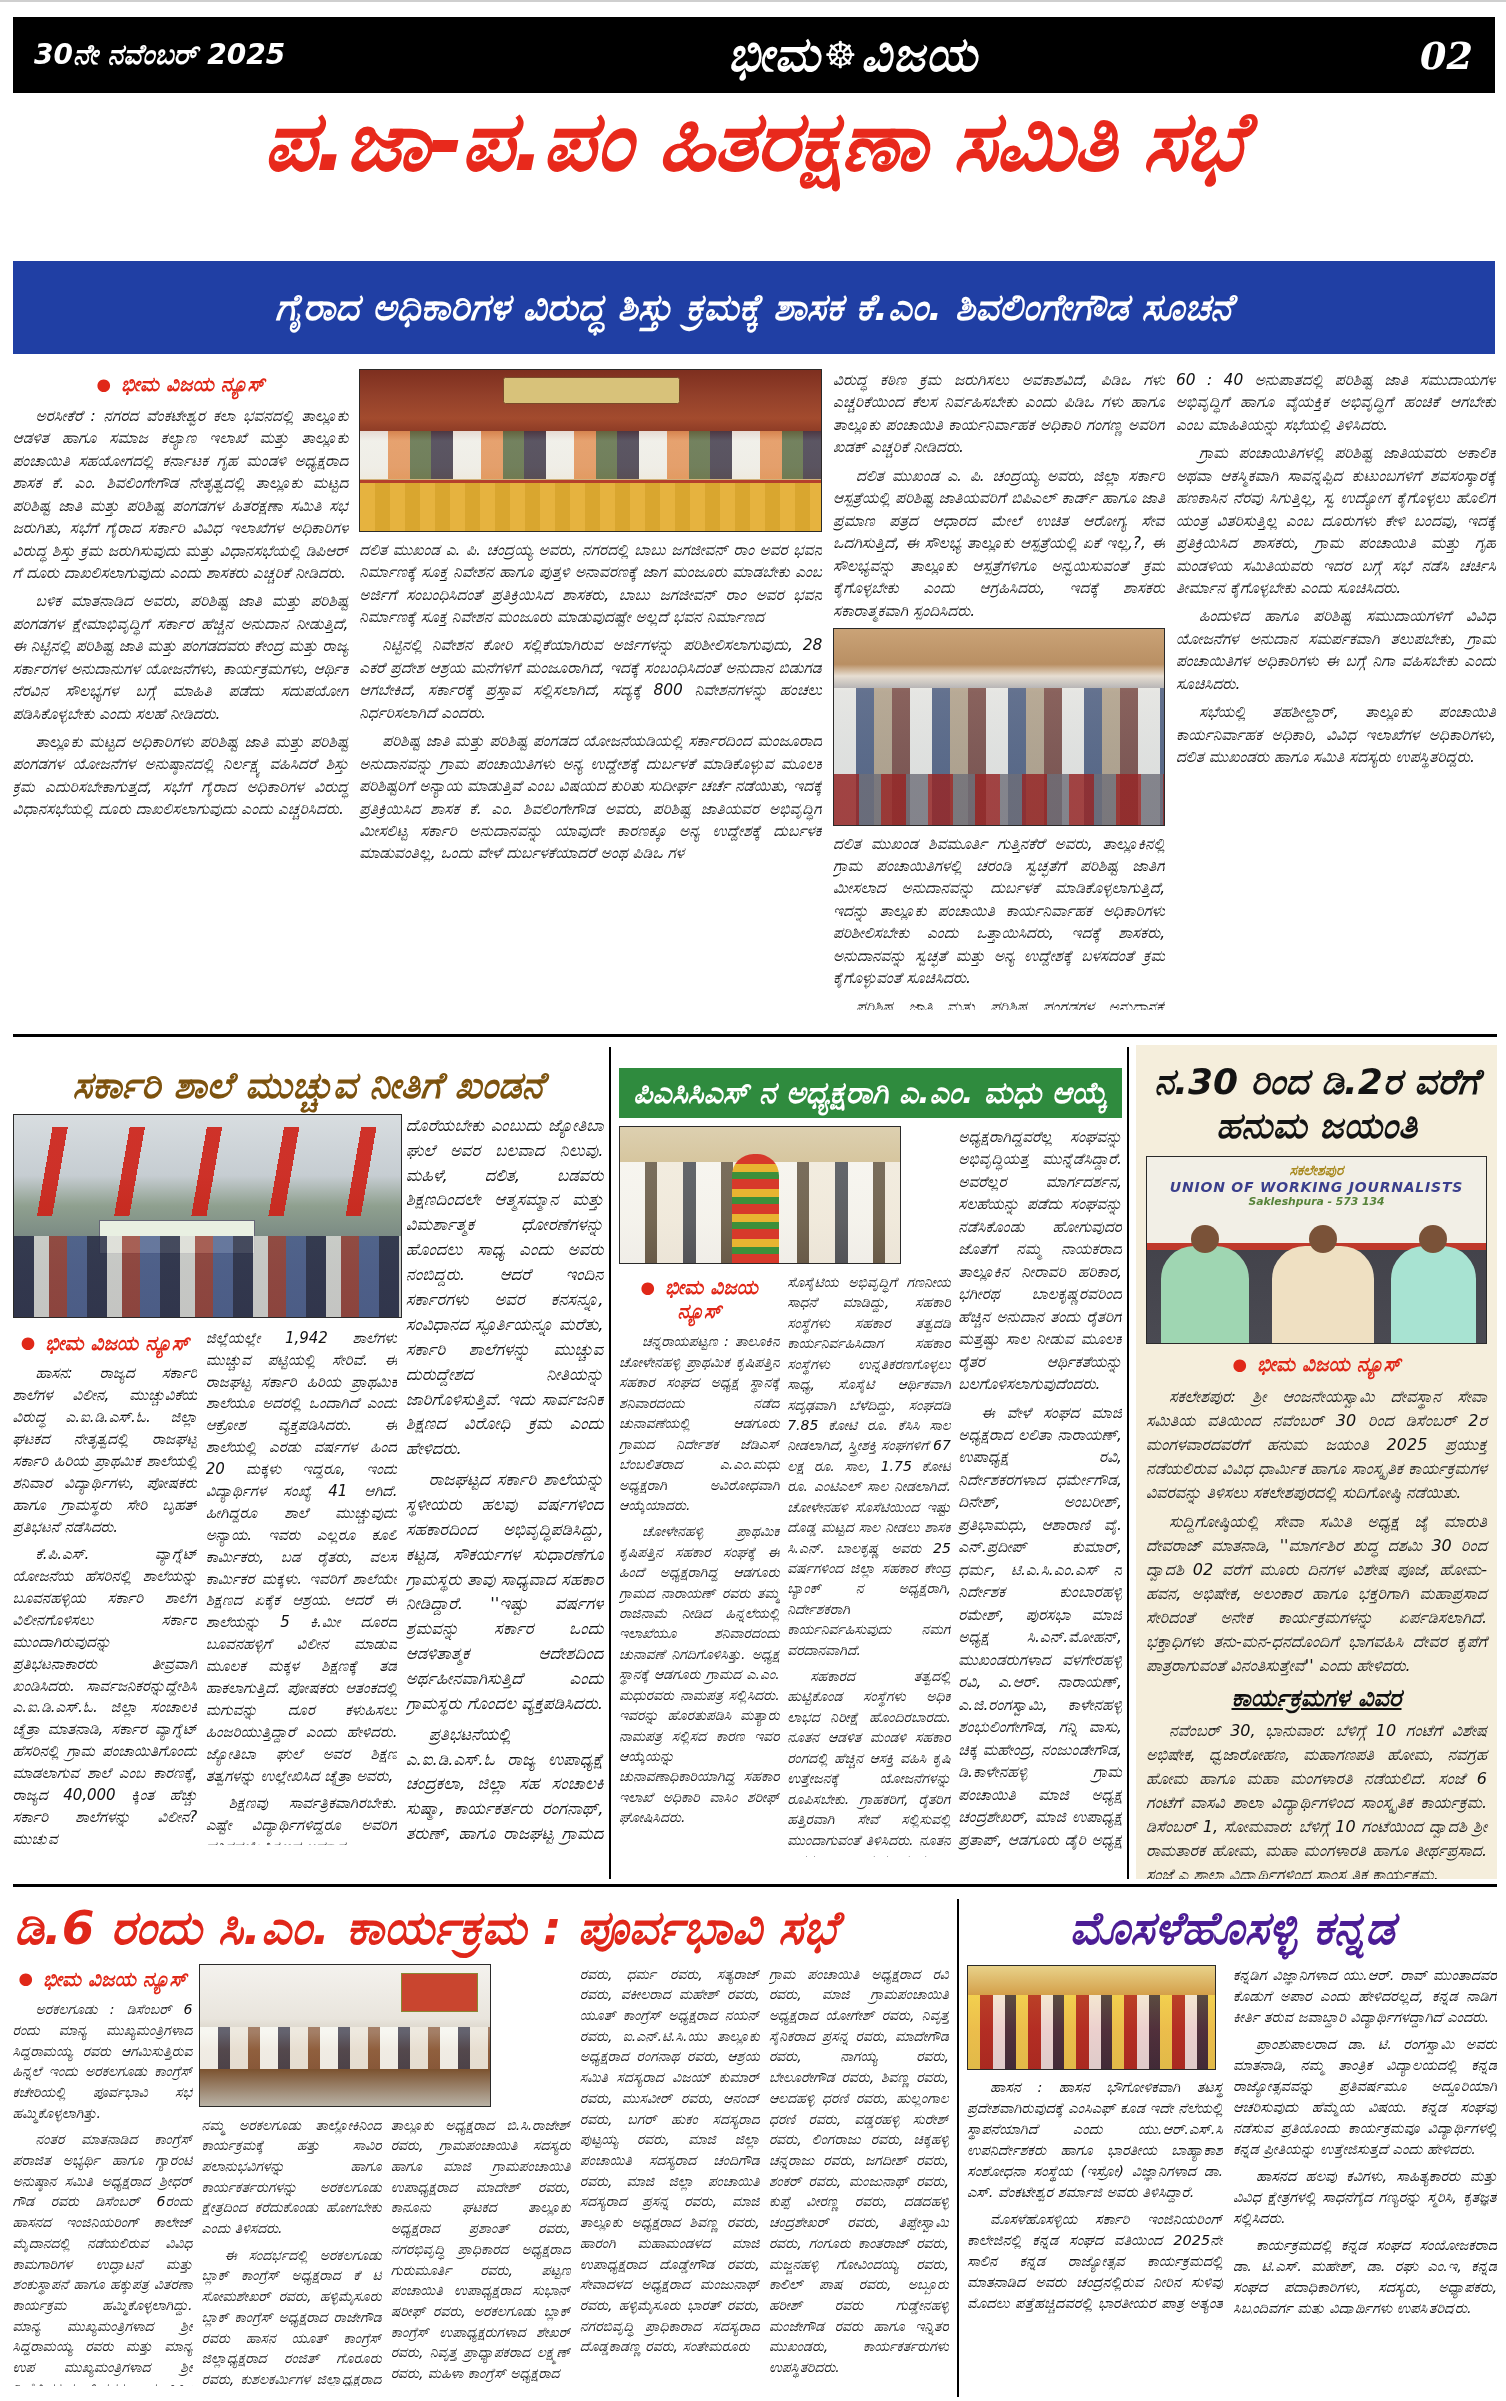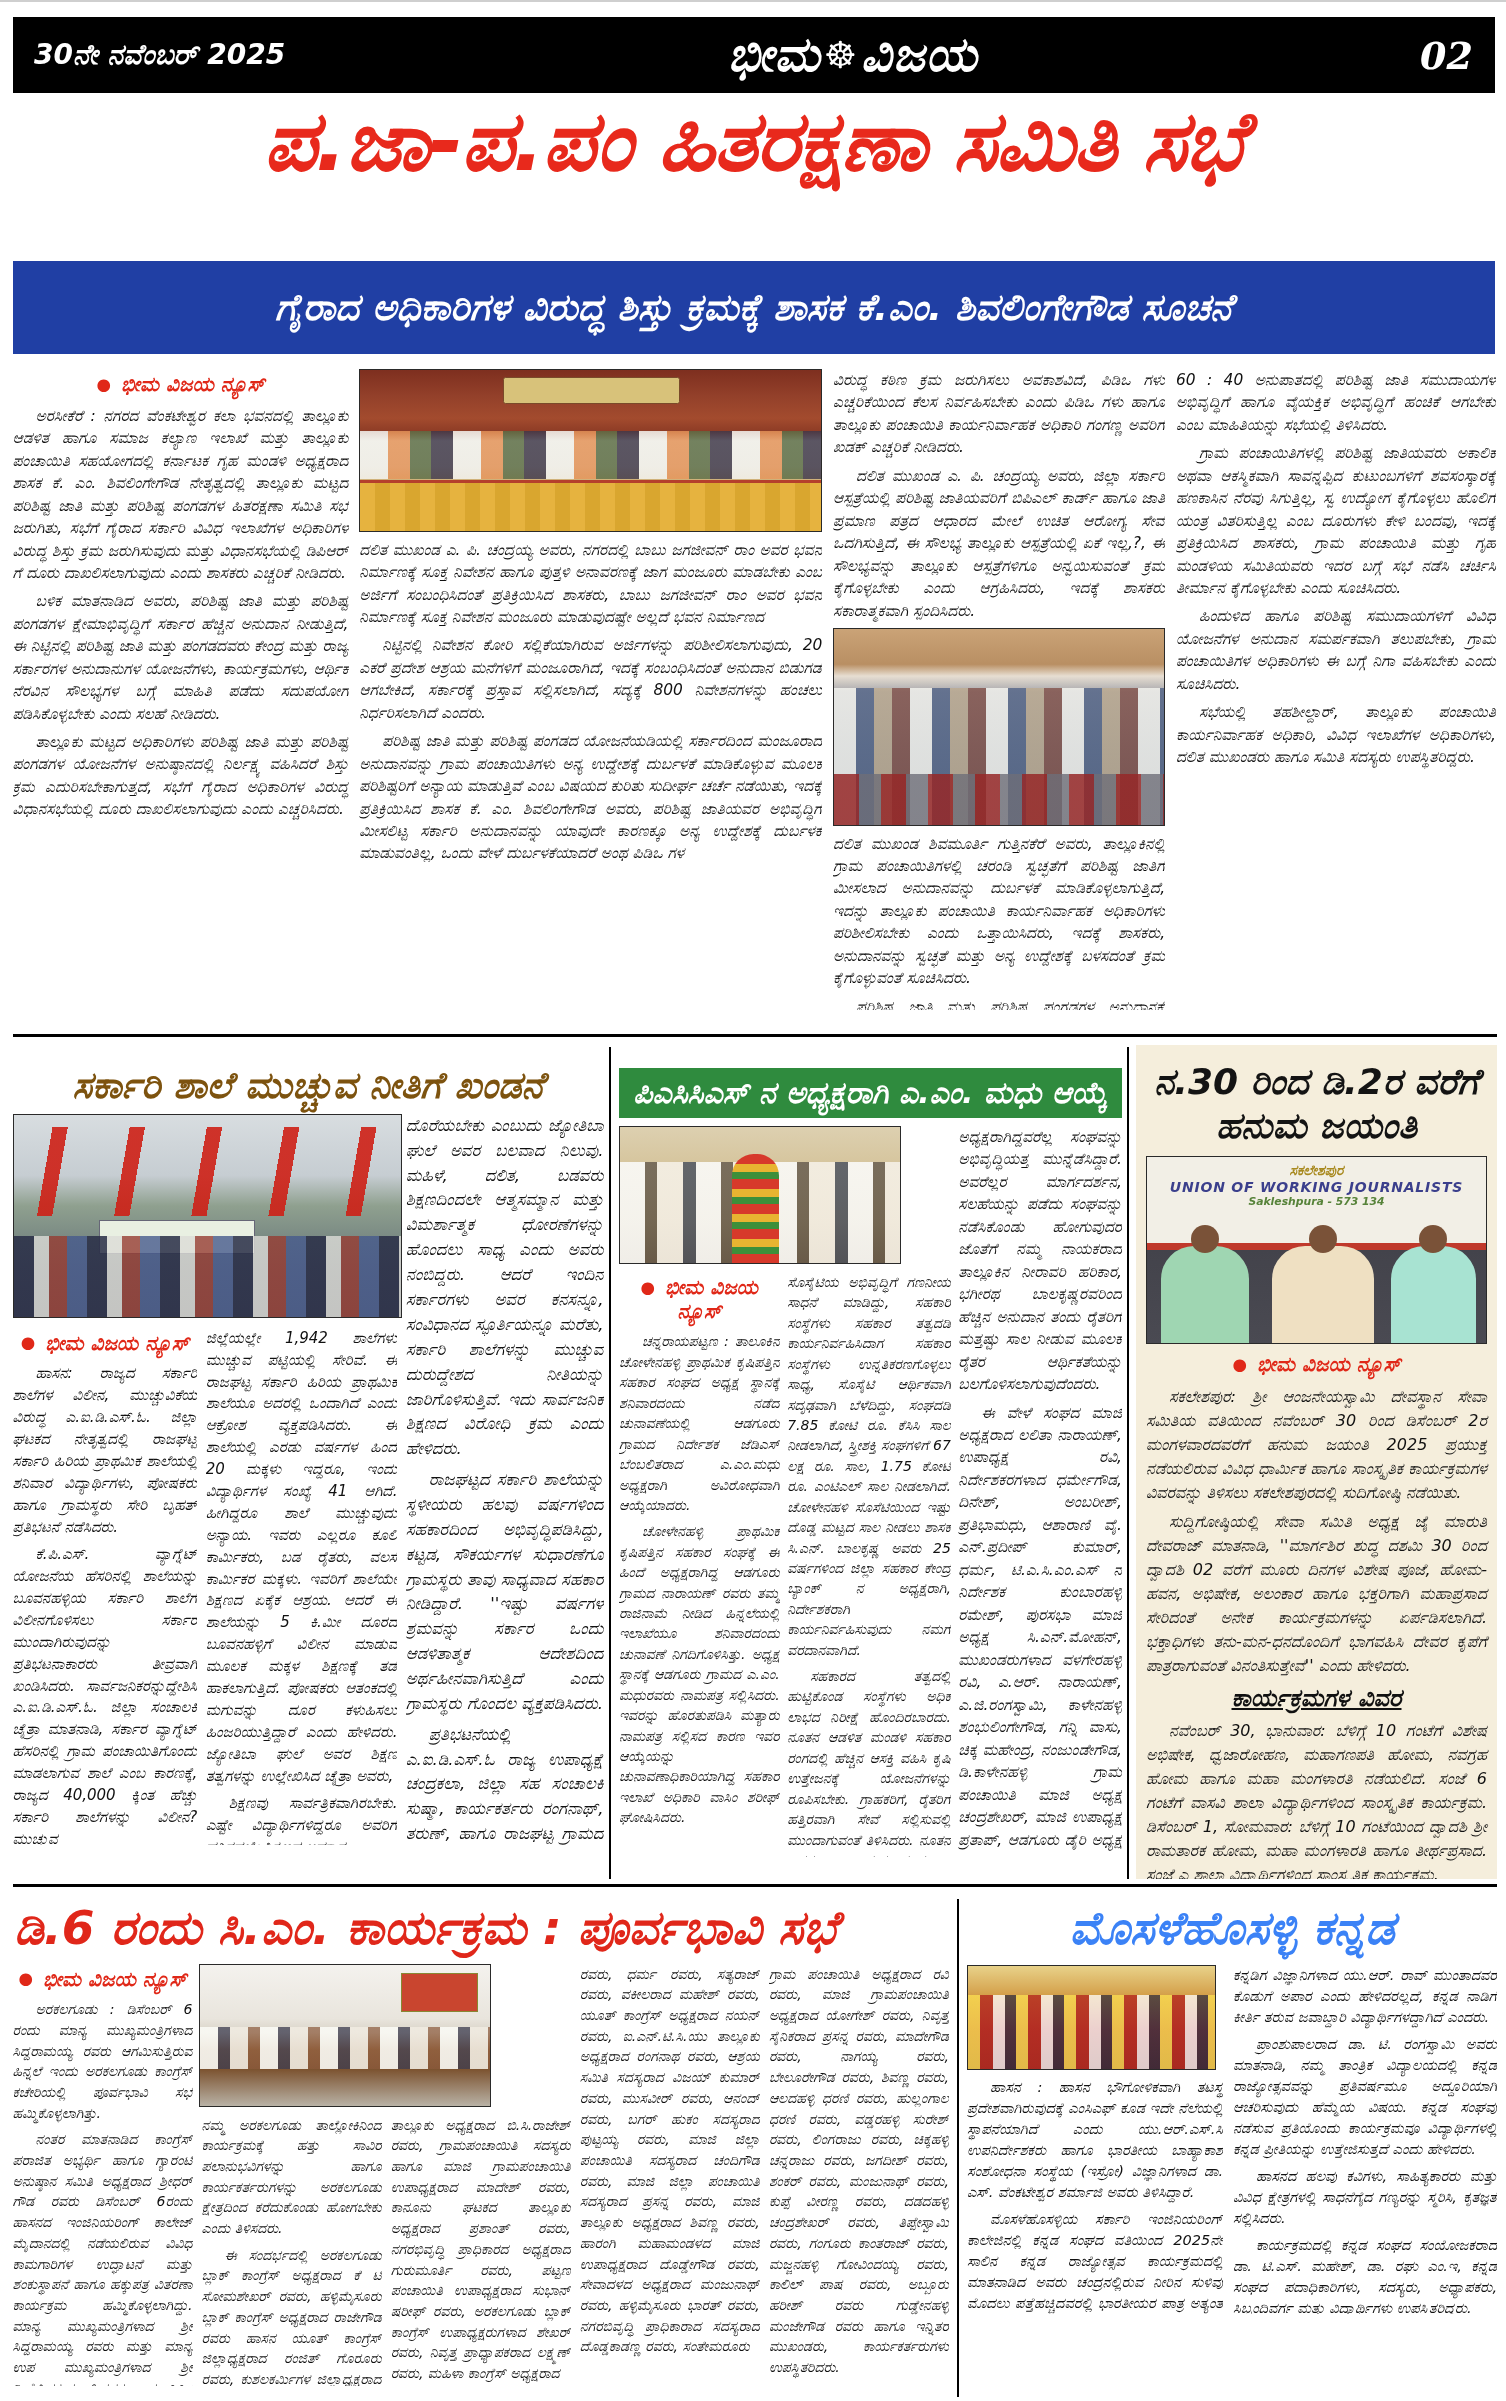--- a/index.html
+++ b/index.html
@@ -101,21 +101,21 @@
   .art-hanuma .bp{font-size:16px;line-height:1.5;}
   .subhead{text-align:center;font-weight:bold;font-size:24px;margin:5px 0 6.6px 0;text-decoration:underline;}
   
   .art-cm{position:absolute;left:12.5px;top:1894px;width:939px;height:503px;overflow:hidden;}
   .h-cm{margin:6.6px 0 11.6px 1.7px;color:#e0271a;font-size:47px;font-weight:800;line-height:1.05;}
   .cm-body{position:relative;display:flex;gap:9.1px;height:422px;}
   .cmc{width:180px;}
   .cm2,.cm3{padding-top:151px;box-sizing:border-box;}
   .cm-body .bp{font-size:14px;line-height:1.48;}
   .art-raj{position:absolute;left:967px;top:1894px;width:530px;height:503px;overflow:hidden;}
-  .h-raj{margin:5px 0 10px 0;text-align:center;color:#3b82f6;font-size:46px;font-weight:800;line-height:1.18;}
+  .h-raj{margin:5px 0 10px 0;text-align:center;color:#4c1d95;font-size:46px;font-weight:800;line-height:1.18;}
   .raj-body{display:flex;gap:10px;height:349px;}
   .rajL{width:256px;}
   .rajR{width:264px;}
   .raj-body .bp{font-size:14.5px;line-height:1.45;}
 </style>
 </head>
 <body>
 
 <div class="page">
 
@@ -139,21 +139,21 @@
       <p class="bp">ಬಳಿಕ ಮಾತನಾಡಿದ ಅವರು, ಪರಿಶಿಷ್ಟ ಜಾತಿ ಮತ್ತು ಪರಿಶಿಷ್ಟ ಪಂಗಡಗಳ ಕ್ಷೇಮಾಭಿವೃದ್ಧಿಗೆ ಸರ್ಕಾರ ಹೆಚ್ಚಿನ ಅನುದಾನ ನೀಡುತ್ತಿದೆ, ಈ ನಿಟ್ಟಿನಲ್ಲಿ ಪರಿಶಿಷ್ಟ ಜಾತಿ ಮತ್ತು ಪಂಗಡದವರು ಕೇಂದ್ರ ಮತ್ತು ರಾಜ್ಯ ಸರ್ಕಾರಗಳ ಅನುದಾನುಗಳ ಯೋಜನೆಗಳು, ಕಾರ್ಯಕ್ರಮಗಳು, ಆರ್ಥಿಕ ನೆರವಿನ ಸೌಲಭ್ಯಗಳ ಬಗ್ಗೆ ಮಾಹಿತಿ ಪಡೆದು ಸದುಪಯೋಗ ಪಡಿಸಿಕೊಳ್ಳಬೇಕು ಎಂದು ಸಲಹೆ ನೀಡಿದರು.</p>
       <p class="bp">ತಾಲ್ಲೂಕು ಮಟ್ಟದ ಅಧಿಕಾರಿಗಳು ಪರಿಶಿಷ್ಟ ಜಾತಿ ಮತ್ತು ಪರಿಶಿಷ್ಟ ಪಂಗಡಗಳ ಯೋಜನೆಗಳ ಅನುಷ್ಠಾನದಲ್ಲಿ ನಿರ್ಲಕ್ಷ್ಯ ವಹಿಸಿದರೆ ಶಿಸ್ತು ಕ್ರಮ ಎದುರಿಸಬೇಕಾಗುತ್ತದೆ, ಸಭೆಗೆ ಗೈರಾದ ಅಧಿಕಾರಿಗಳ ವಿರುದ್ಧ ವಿಧಾನಸಭೆಯಲ್ಲಿ ದೂರು ದಾಖಲಿಸಲಾಗುವುದು ಎಂದು ಎಚ್ಚರಿಸಿದರು.</p>
     </div>
     <div class="col colw2">
       <div class="ph dais">
         <div class="dais-banner"></div>
         <div class="dais-row"></div>
         <div class="dais-skirt"></div>
       </div>
       <p class="bp noind">ದಲಿತ ಮುಖಂಡ ಎ. ಪಿ. ಚಂದ್ರಯ್ಯ ಅವರು, ನಗರದಲ್ಲಿ ಬಾಬು ಜಗಜೀವನ್ ರಾಂ ಅವರ ಭವನ ನಿರ್ಮಾಣಕ್ಕೆ ಸೂಕ್ತ ನಿವೇಶನ ಹಾಗೂ ಪುತ್ತಳಿ ಅನಾವರಣಕ್ಕೆ ಜಾಗ ಮಂಜೂರು ಮಾಡಬೇಕು ಎಂಬ ಅರ್ಜಿಗೆ ಸಂಬಂಧಿಸಿದಂತೆ ಪ್ರತಿಕ್ರಿಯಿಸಿದ ಶಾಸಕರು, ಬಾಬು ಜಗಜೀವನ್ ರಾಂ ಅವರ ಭವನ ನಿರ್ಮಾಣಕ್ಕೆ ಸೂಕ್ತ ನಿವೇಶನ ಮಂಜೂರು ಮಾಡುವುದಷ್ಟೇ ಅಲ್ಲದೆ ಭವನ ನಿರ್ಮಾಣದ</p>
-      <p class="bp">ನಿಟ್ಟಿನಲ್ಲಿ ನಿವೇಶನ ಕೋರಿ ಸಲ್ಲಿಕೆಯಾಗಿರುವ ಅರ್ಜಿಗಳನ್ನು ಪರಿಶೀಲಿಸಲಾಗುವುದು, 20 ಎಕರೆ ಪ್ರದೇಶ ಆಶ್ರಯ ಮನೆಗಳಿಗೆ ಮಂಜೂರಾಗಿದೆ, ಇದಕ್ಕೆ ಸಂಬಂಧಿಸಿದಂತೆ ಅನುದಾನ ಬಿಡುಗಡೆ ಆಗಬೇಕಿದೆ, ಸರ್ಕಾರಕ್ಕೆ ಪ್ರಸ್ತಾವ ಸಲ್ಲಿಸಲಾಗಿದೆ, ಸದ್ಯಕ್ಕೆ 800 ನಿವೇಶನಗಳನ್ನು ಹಂಚಲು ನಿರ್ಧರಿಸಲಾಗಿದೆ ಎಂದರು.</p>
+      <p class="bp">ನಿಟ್ಟಿನಲ್ಲಿ ನಿವೇಶನ ಕೋರಿ ಸಲ್ಲಿಕೆಯಾಗಿರುವ ಅರ್ಜಿಗಳನ್ನು ಪರಿಶೀಲಿಸಲಾಗುವುದು, 28 ಎಕರೆ ಪ್ರದೇಶ ಆಶ್ರಯ ಮನೆಗಳಿಗೆ ಮಂಜೂರಾಗಿದೆ, ಇದಕ್ಕೆ ಸಂಬಂಧಿಸಿದಂತೆ ಅನುದಾನ ಬಿಡುಗಡೆ ಆಗಬೇಕಿದೆ, ಸರ್ಕಾರಕ್ಕೆ ಪ್ರಸ್ತಾವ ಸಲ್ಲಿಸಲಾಗಿದೆ, ಸದ್ಯಕ್ಕೆ 800 ನಿವೇಶನಗಳನ್ನು ಹಂಚಲು ನಿರ್ಧರಿಸಲಾಗಿದೆ ಎಂದರು.</p>
       <p class="bp">ಪರಿಶಿಷ್ಟ ಜಾತಿ ಮತ್ತು ಪರಿಶಿಷ್ಟ ಪಂಗಡದ ಯೋಜನೆಯಡಿಯಲ್ಲಿ ಸರ್ಕಾರದಿಂದ ಮಂಜೂರಾದ ಅನುದಾನವನ್ನು ಗ್ರಾಮ ಪಂಚಾಯಿತಿಗಳು ಅನ್ಯ ಉದ್ದೇಶಕ್ಕೆ ದುರ್ಬಳಕೆ ಮಾಡಿಕೊಳ್ಳುವ ಮೂಲಕ ಪರಿಶಿಷ್ಟರಿಗೆ ಅನ್ಯಾಯ ಮಾಡುತ್ತಿವೆ ಎಂಬ ವಿಷಯದ ಕುರಿತು ಸುದೀರ್ಘ ಚರ್ಚೆ ನಡೆಯಿತು, ಇದಕ್ಕೆ ಪ್ರತಿಕ್ರಿಯಿಸಿದ ಶಾಸಕ ಕೆ. ಎಂ. ಶಿವಲಿಂಗೇಗೌಡ ಅವರು, ಪರಿಶಿಷ್ಟ ಜಾತಿಯವರ ಅಭಿವೃದ್ಧಿಗೆ ಮೀಸಲಿಟ್ಟ ಸರ್ಕಾರಿ ಅನುದಾನವನ್ನು ಯಾವುದೇ ಕಾರಣಕ್ಕೂ ಅನ್ಯ ಉದ್ದೇಶಕ್ಕೆ ದುರ್ಬಳಕೆ ಮಾಡುವಂತಿಲ್ಲ, ಒಂದು ವೇಳೆ ದುರ್ಬಳಕೆಯಾದರೆ ಅಂಥ ಪಿಡಿಒ ಗಳ</p>
     </div>
     <div class="col colw3">
       <p class="bp noind">ವಿರುದ್ಧ ಕಠಿಣ ಕ್ರಮ ಜರುಗಿಸಲು ಅವಕಾಶವಿದೆ, ಪಿಡಿಒ ಗಳು ಎಚ್ಚರಿಕೆಯಿಂದ ಕೆಲಸ ನಿರ್ವಹಿಸಬೇಕು ಎಂದು ಪಿಡಿಒ ಗಳು ಹಾಗೂ ತಾಲ್ಲೂಕು ಪಂಚಾಯಿತಿ ಕಾರ್ಯನಿರ್ವಾಹಕ ಅಧಿಕಾರಿ ಗಂಗಣ್ಣ ಅವರಿಗೆ ಖಡಕ್ ಎಚ್ಚರಿಕೆ ನೀಡಿದರು.</p>
       <p class="bp">ದಲಿತ ಮುಖಂಡ ಎ. ಪಿ. ಚಂದ್ರಯ್ಯ ಅವರು, ಜಿಲ್ಲಾ ಸರ್ಕಾರಿ ಆಸ್ಪತ್ರೆಯಲ್ಲಿ ಪರಿಶಿಷ್ಟ ಜಾತಿಯವರಿಗೆ ಬಿಪಿಎಲ್ ಕಾರ್ಡ್ ಹಾಗೂ ಜಾತಿ ಪ್ರಮಾಣ ಪತ್ರದ ಆಧಾರದ ಮೇಲೆ ಉಚಿತ ಆರೋಗ್ಯ ಸೇವೆ ಒದಗಿಸುತ್ತಿದೆ, ಈ ಸೌಲಭ್ಯ ತಾಲ್ಲೂಕು ಆಸ್ಪತ್ರೆಯಲ್ಲಿ ಏಕೆ ಇಲ್ಲ,?, ಈ ಸೌಲಭ್ಯವನ್ನು ತಾಲ್ಲೂಕು ಆಸ್ಪತ್ರೆಗಳಿಗೂ ಅನ್ವಯಿಸುವಂತೆ ಕ್ರಮ ಕೈಗೊಳ್ಳಬೇಕು ಎಂದು ಆಗ್ರಹಿಸಿದರು, ಇದಕ್ಕೆ ಶಾಸಕರು ಸಕಾರಾತ್ಮಕವಾಗಿ ಸ್ಪಂದಿಸಿದರು.</p>
       <div class="ph audience">
         <div class="aud-crowd"></div>
         <div class="aud-seats"></div>
       </div>
       <p class="bp noind">ದಲಿತ ಮುಖಂಡ ಶಿವಮೂರ್ತಿ ಗುತ್ತಿನಕೆರೆ ಅವರು, ತಾಲ್ಲೂಕಿನಲ್ಲಿ ಗ್ರಾಮ ಪಂಚಾಯಿತಿಗಳಲ್ಲಿ ಚರಂಡಿ ಸ್ವಚ್ಛತೆಗೆ ಪರಿಶಿಷ್ಟ ಜಾತಿಗೆ ಮೀಸಲಾದ ಅನುದಾನವನ್ನು ದುರ್ಬಳಕೆ ಮಾಡಿಕೊಳ್ಳಲಾಗುತ್ತಿದೆ, ಇದನ್ನು ತಾಲ್ಲೂಕು ಪಂಚಾಯಿತಿ ಕಾರ್ಯನಿರ್ವಾಹಕ ಅಧಿಕಾರಿಗಳು ಪರಿಶೀಲಿಸಬೇಕು ಎಂದು ಒತ್ತಾಯಿಸಿದರು, ಇದಕ್ಕೆ ಶಾಸಕರು, ಅನುದಾನವನ್ನು ಸ್ವಚ್ಛತೆ ಮತ್ತು ಅನ್ಯ ಉದ್ದೇಶಕ್ಕೆ ಬಳಸದಂತೆ ಕ್ರಮ ಕೈಗೊಳ್ಳುವಂತೆ ಸೂಚಿಸಿದರು.</p>

